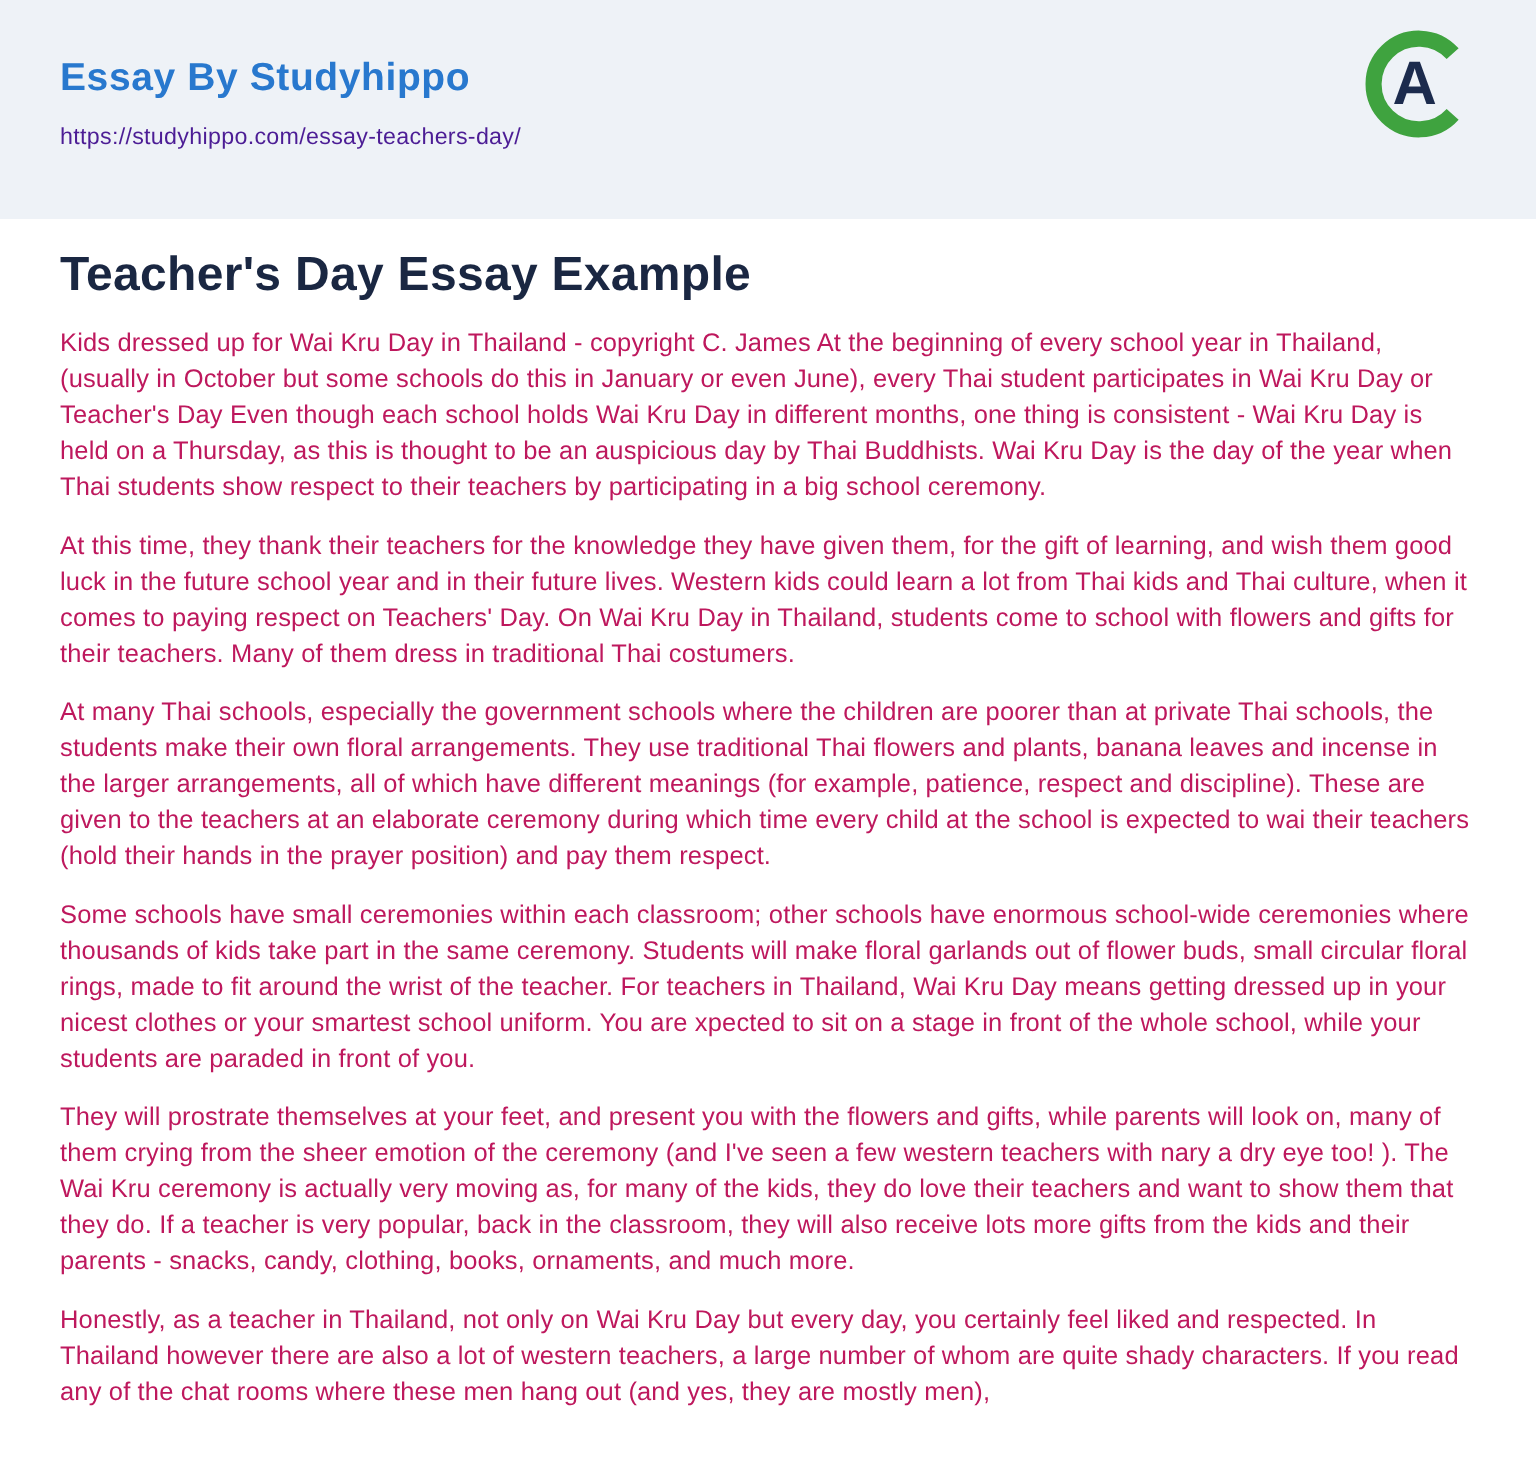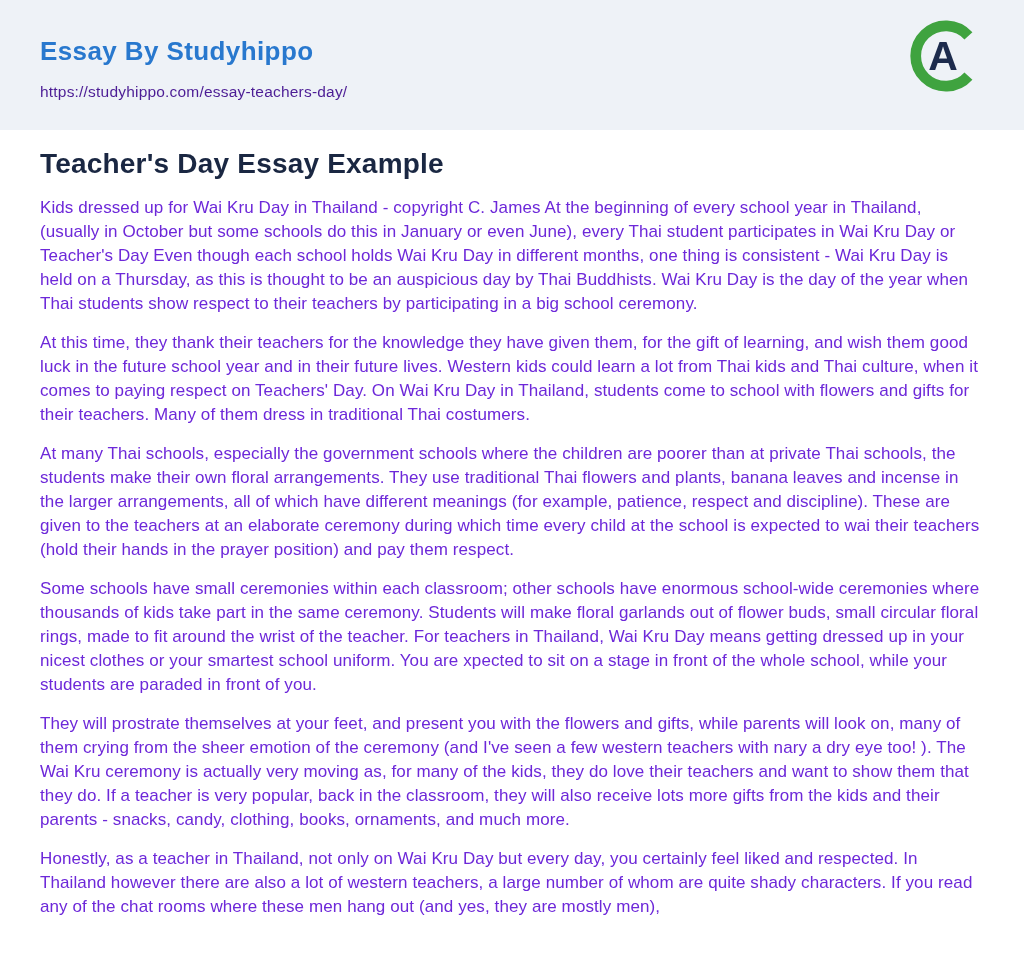--- a/index.html
+++ b/index.html
@@ -10,21 +10,21 @@
     background: #ffffff;
     font-family: "Liberation Sans", "DejaVu Sans", sans-serif;
     overflow: hidden;
   }
 
   
   .page-header {
     background: #eef2f7;
     padding: 36px 40px 30px 40px;
     position: relative;
-    height: 130px;
+    height: 146px;
   }
   .site-title {
     margin: 0 0 16px 0;
     font-size: 26px;
     font-weight: 700;
     letter-spacing: 0.4px;
     color: #2878ce;
   }
   .source-url {
     font-size: 15.5px;
@@ -41,31 +41,31 @@
     height: 78px;
   }
   .logo svg { display: block; width: 78px; height: 78px; }
 
   
   .article {
     padding: 18px 40px 0 40px;
   }
   .essay-title {
     margin: 0 0 16px 0;
-    font-size: 28px;
+    font-size: 32px;
     font-weight: 700;
     letter-spacing: 0.2px;
     color: #1a2742;
   }
   .essay-paragraph {
     margin: 0 0 15px 0;
     font-size: 17px;
     line-height: 24px;
     letter-spacing: 0.1px;
-    color: #6d28d9;
+    color: #be185d;
   }
 </style>
 </head>
 <body>
 
 <header class="page-header">
   <h2 class="site-title">Essay By Studyhippo</h2>
   <a class="source-url">https://studyhippo.com/essay-teachers-day/</a>
 
   <div class="logo">

